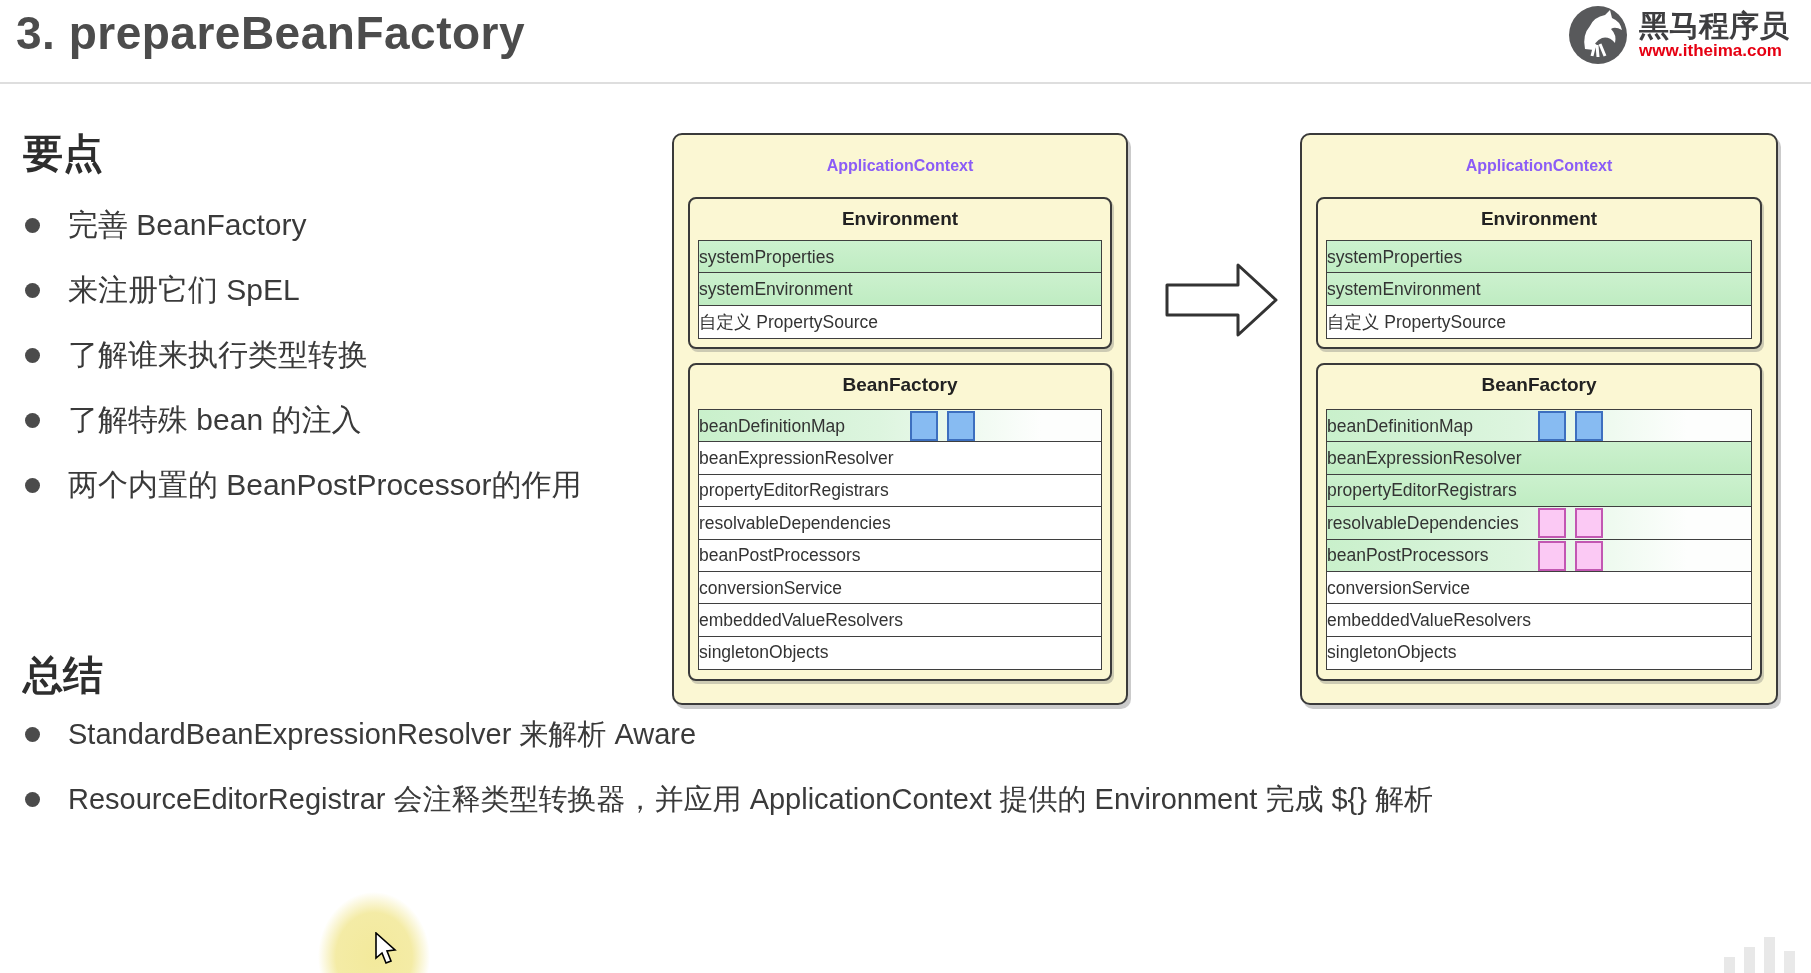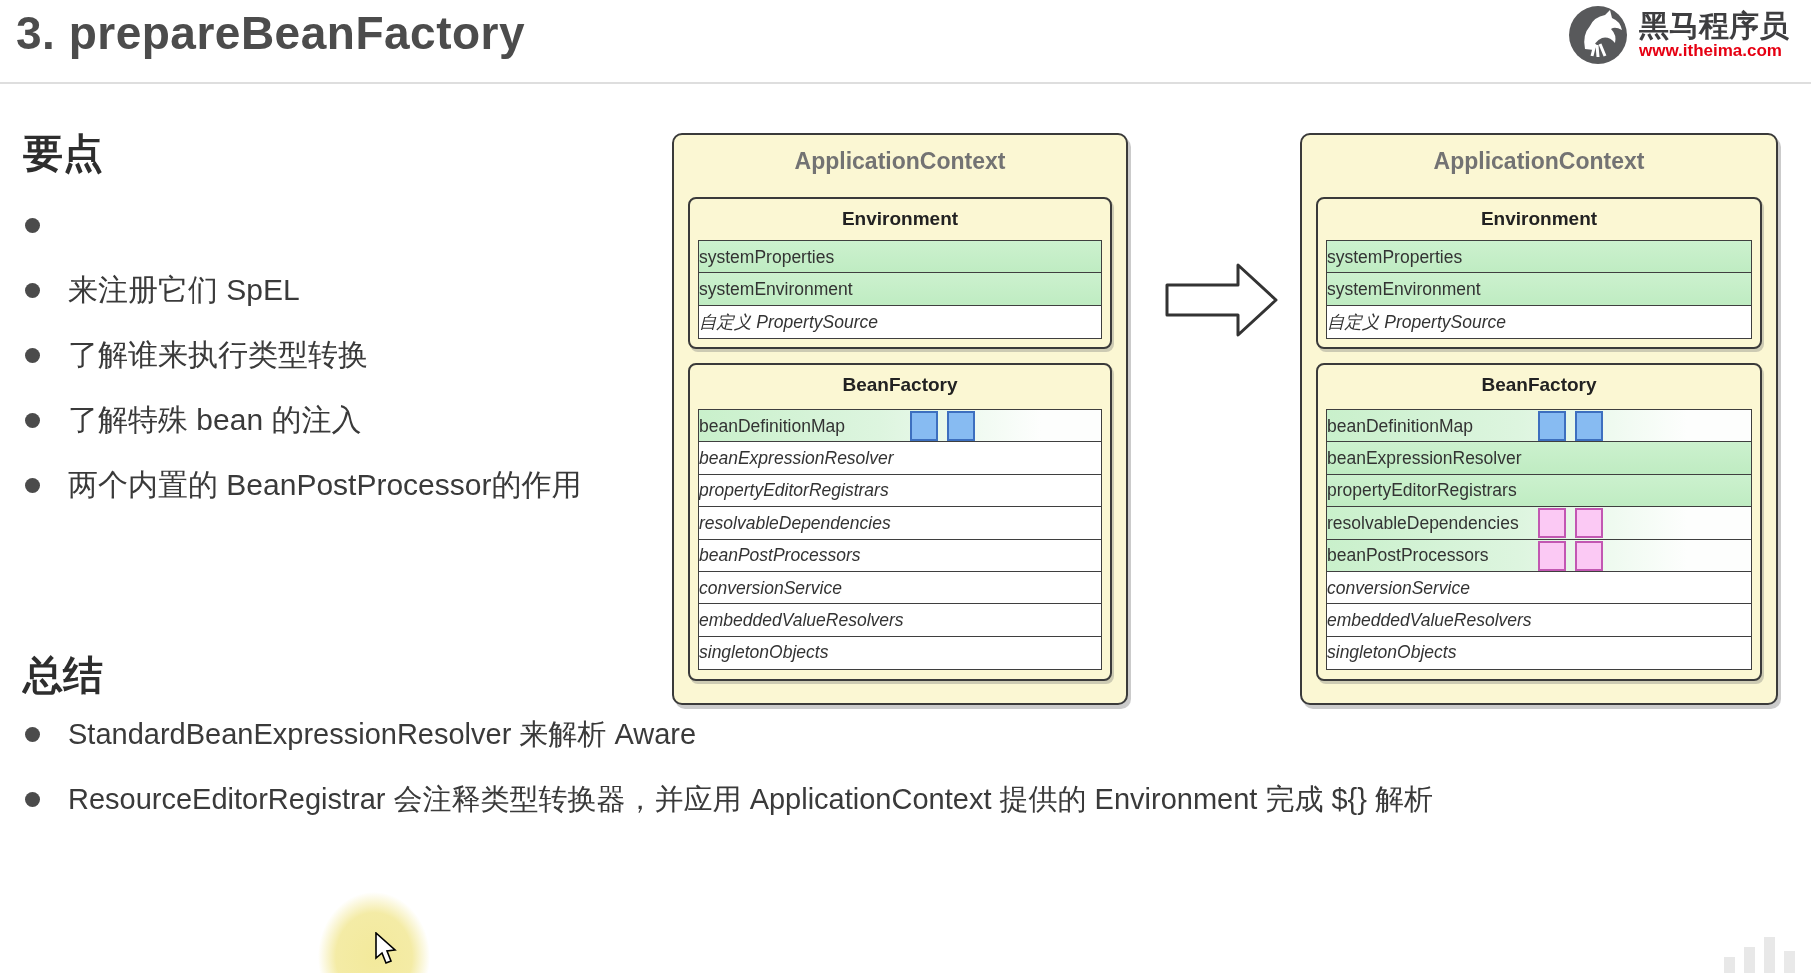--- a/index.html
+++ b/index.html
@@ -24,35 +24,35 @@
   #sum-list{top:702px;width:1600px;}
   .blist li{height:65px;display:flex;align-items:center;font-size:30px;color:#3a3a3a;white-space:nowrap;}
   #sum-list li{font-size:29px;}
   .dot{width:15px;height:15px;border-radius:50%;background:#4b4b4b;margin:0 28px 0 10px;flex:none;}
 
   
   .uml{position:absolute;background:#fbf7d3;border:2.5px solid #3a3a3a;border-radius:10px;
        box-shadow:3px 4px 0 rgba(140,140,140,.45);}
   #dgL{left:672px;top:133px;width:452px;height:568px;}
   #dgR{left:1300px;top:133px;width:474px;height:568px;}
-  .uml-title{text-align:center;font-weight:700;font-size:23px;color:#737373;margin-top:13px;}
+  .uml-title{text-align:center;font-weight:700;font-size:16px;color:#8b5cf6;margin-top:22px;}
   .inner{position:absolute;left:14px;right:14px;background:#fbf7d3;border:2.5px solid #3a3a3a;
          border-radius:8px;box-shadow:2px 3px 0 rgba(120,120,120,.35);}
   .env{top:62px;height:148px;}
   .bf{top:228px;height:314px;}
   .inner-title{text-align:center;font-weight:700;font-size:19px;color:#222;margin-top:9px;}
   .rows{position:absolute;left:8px;right:8px;top:41px;}
   .bf .rows{top:44px;}
   .row{position:relative;height:32px;border:1.6px solid #3f3f3f;display:flex;align-items:center;
        margin-top:-1.6px;background:#ffffff;}
   .row:first-child{margin-top:0;}
   .lbl{font-size:17.5px;color:#333;white-space:nowrap;}
   .row[data-fill="green"]{background:linear-gradient(180deg,#ccf1ce,#bfecc2);}
   .row[data-fill="green-fade"]{background:linear-gradient(90deg,#c9f0cb 0%,#ddf5df 45%,#fdfefd 85%);}
-  .row[data-fill="white"]{background:#ffffff;font-style:italic;}
+  .row[data-fill="white"]{background:#ffffff;}
   .markers{position:absolute;left:211px;top:50%;transform:translateY(-50%);display:flex;gap:9px;}
   .marker{width:24px;height:26px;display:block;}
   .markers[data-marker="blue"] .marker{background:#87bbf2;border:2px solid #3d6fbf;}
   .markers[data-marker="pink"] .marker{background:#fbc9f4;border:2px solid #c257b2;}
 
   
   .arrow{position:absolute;left:1164px;top:260px;}
 
   
   .hl{position:absolute;left:318px;top:892px;width:112px;height:130px;border-radius:50%;z-index:1;
@@ -78,20 +78,21 @@
       <div class="brand">黑马程序员</div>
       <div class="site">www.itheima.com</div>
     </div>
   </div>
   <div class="rule"></div>
 
   <h2 class="h2" id="kp-head">要点</h2>
   <ul class="blist" id="kp-list">
     <li>
         <span class="dot"></span>
+        <span>完善 BeanFactory</span>
       </li>
     <li>
         <span class="dot"></span>
         <span>来注册它们 SpEL</span>
       </li>
     <li>
         <span class="dot"></span>
         <span>了解谁来执行类型转换</span>
       </li>
     <li>

